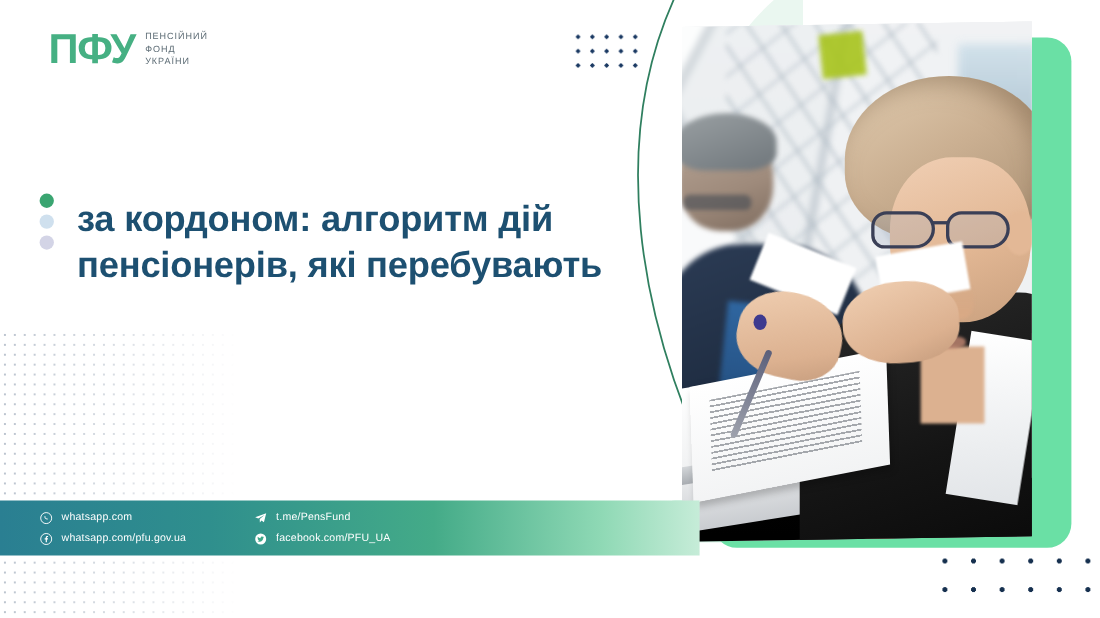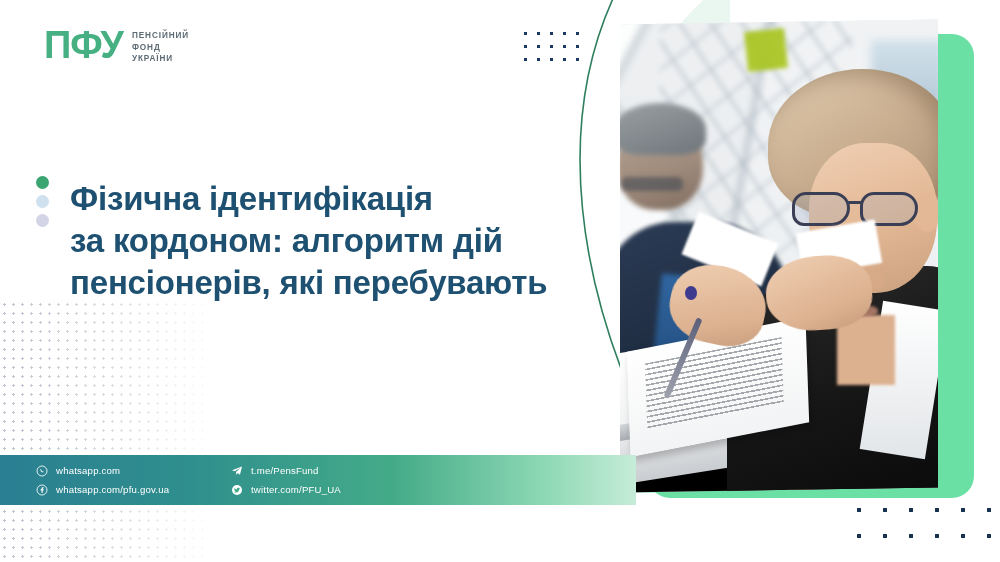--- a/index.html
+++ b/index.html
@@ -326,34 +326,34 @@
     position: absolute; left: 21.5%; top: 56%;
     width: 12px; height: 14px;
     border-radius: 50%;
     background: #3d3a8f;
   }
 
   
   .logo {
     position: absolute;
     left: 44px; top: 26px;
-    display: flex; align-items: flex-end; gap: 9px;
+    display: flex; align-items: flex-start; gap: 9px;
     z-index: 8;
   }
   .logo-mark {
     font-size: 38px; font-weight: 700; letter-spacing: -1px;
     color: #46b083; line-height: 1;
     font-family: "Liberation Sans", sans-serif;
   }
   .logo-words {
     display: flex; flex-direction: column; gap: 2px;
     padding-top: 2px;
   }
   .logo-words span {
-    font-size: 8.2px; font-weight: 700; letter-spacing: .9px;
+    font-size: 8.2px; font-weight: 400; letter-spacing: .9px;
     color: #5c6b74; line-height: 1.18; text-transform: uppercase;
   }
 
   
   .bullets {
     position: absolute; left: 36px; top: 176px;
     display: flex; flex-direction: column; gap: 6px;
     z-index: 8;
   }
   .bullets i {
@@ -473,21 +473,20 @@
     </div>
   </div>
 
   <div class="bullets">
     <i class="b1"></i>
     <i class="b2"></i>
     <i class="b3"></i>
   </div>
 
   <h1 class="headline">
-    <span class="ln">Фізична ідентифікація</span>
     <span class="ln">за кордоном: алгоритм дій</span>
     <span class="ln">пенсіонерів, які перебувають</span>
   </h1>
 
   <div class="footer">
 
     <div class="fcol c1">
       <div class="frow">
         <span class="ic">
           <svg viewBox="0 0 24 24" fill="none" stroke="currentColor" stroke-width="1.7">
@@ -517,20 +516,20 @@
         </span>
         <span class="lbl">t.me/PensFund</span>
       </div>
       <div class="frow">
         <span class="ic">
           <svg viewBox="0 0 24 24" fill="currentColor">
             <circle cx="12" cy="12" r="10"></circle>
             <path d="M18 8.6c-.4.2-.9.3-1.4.4.5-.3.9-.8 1.1-1.4-.5.3-1 .5-1.6.6-.5-.5-1.1-.8-1.8-.8-1.4 0-2.5 1.1-2.5 2.5 0 .2 0 .4.1.6-2.1-.1-4-1.1-5.2-2.6-.2.4-.3.8-.3 1.2 0 .9.4 1.6 1.1 2.1-.4 0-.8-.1-1.1-.3 0 1.2.9 2.2 2 2.4-.2.1-.5.1-.7.1-.2 0-.3 0-.5-.1.3 1 1.2 1.7 2.3 1.7-.9.7-1.9 1.1-3.1 1.1h-.5c1.1.7 2.4 1.1 3.8 1.1 4.5 0 7-3.7 7-7v-.3c.5-.3.9-.8 1.3-1.3z" fill="#3fa98a"></path>
           </svg>
         </span>
-        <span class="lbl">twitter.com/PFU_UA</span>
+        <span class="lbl">facebook.com/PFU_UA</span>
       </div>
     </div>
 
 
   </div>
 
 </div>
 
 </body></html>

